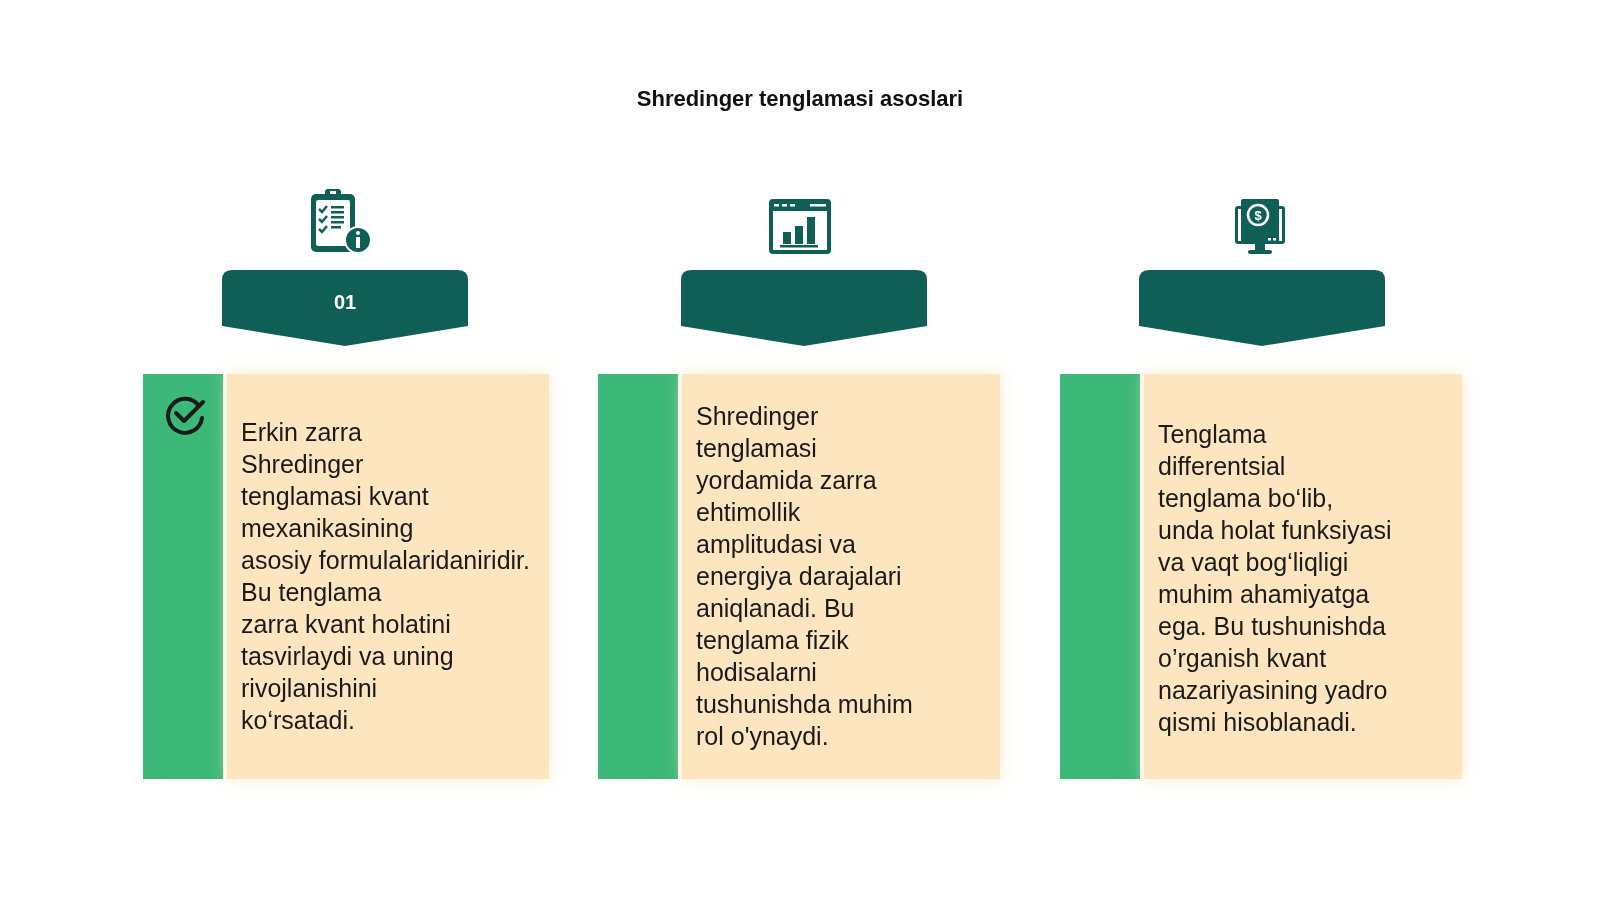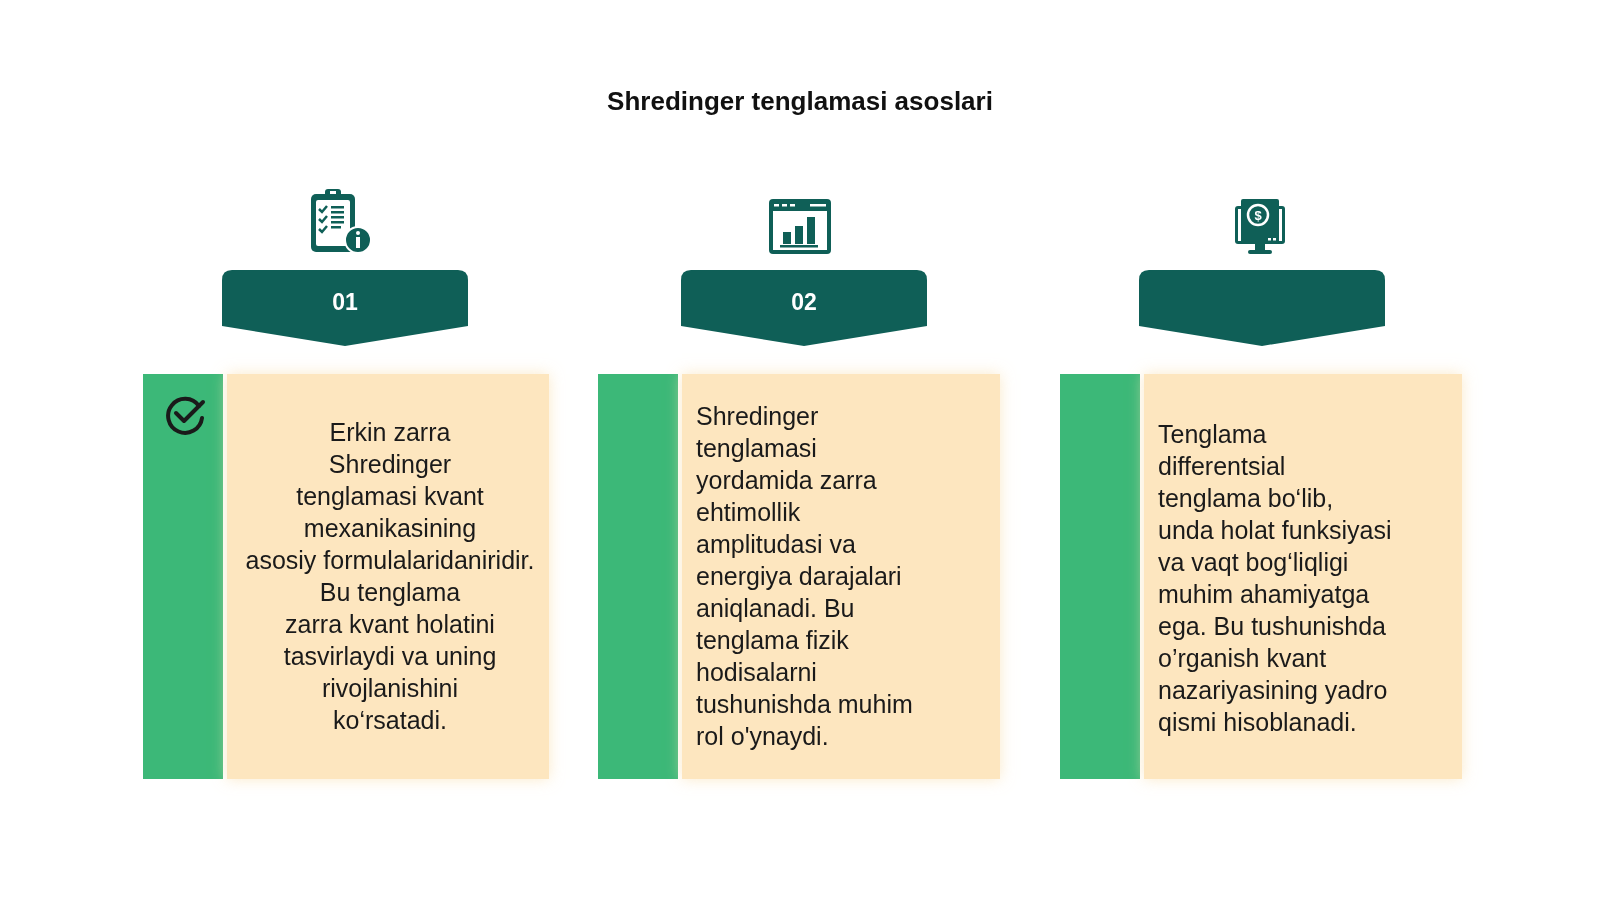--- a/index.html
+++ b/index.html
@@ -2,29 +2,29 @@
 <html><head>
 <meta charset="utf-8">
 <style>
   html, body { margin:0; padding:0; }
   body {
     width:1600px; height:900px; background:#ffffff; position:relative; overflow:hidden;
     font-family: "Liberation Sans", "DejaVu Sans", sans-serif; color:#1b1b1b;
   }
   .title {
     position:absolute; left:0; width:1600px; top:86px; text-align:center;
-    font-weight:700; font-size:26px; color:#111;
+    font-weight:700; font-size:22px; color:#111;
   }
   .col { position:absolute; top:0; }
   .icon { position:absolute; width:70px; height:70px; }
   .badge { position:absolute; width:246px; height:78px; }
   .badge svg { position:absolute; left:0; top:0; }
   .badge-num {
     position:absolute; left:0; top:0; width:246px; height:64px; line-height:64px;
-    text-align:center; color:#fff; font-weight:700; font-size:23px;
+    text-align:center; color:#fff; font-weight:700; font-size:20px;
   }
   .card { position:absolute; top:374px; height:405px; }
   .card-strip { position:absolute; left:0; top:0; width:80px; height:405px; background:#3cb878; }
   .card-body {
     position:absolute; left:84px; top:0; height:405px; background:#fde6bf;
     box-shadow: 0 0 14px rgba(250,225,180,0.7);
   }
   .card-text {
     position:absolute; left:14px; right:10px; font-size:25px; line-height:32px; color:#1a1a1a;
     white-space:pre-line;
@@ -55,21 +55,21 @@
       <circle cx="50" cy="45" r="2" fill="#fff"></circle>
       <rect x="48" y="49" width="4" height="11" fill="#fff"></rect>
     </svg>
   </div>
   <div class="badge" style="left:222px; top:270px;">
     <svg width="246" height="78" viewBox="0 0 246 78">
       <path d="M10 0 H236 Q246 0 246 10 V56 L123 76 L0 56 V10 Q0 0 10 0 Z" fill="#0f5f57"></path>
     </svg>
     <div class="badge-num">01</div>
   </div>
-  <div class="card" style="left:143px; width:406px;text-align:center;">
+  <div class="card" style="left:143px; width:406px;">
     <div class="card-strip">
       <div class="check">
         <svg width="44" height="44" viewBox="0 0 44 44">
           <path d="M36 14 A17 17 0 1 0 39 26" stroke="#1a1a1a" stroke-width="4" fill="none" stroke-linecap="round"></path>
           <path d="M13 21 L21 29 L40 10" stroke="#1a1a1a" stroke-width="4" fill="none" stroke-linecap="round" stroke-linejoin="round"></path>
         </svg>
       </div>
     </div>
     <div class="card-body" style="width:322px;">
       <div class="card-text" style="top:42px;">Erkin zarra
@@ -97,21 +97,20 @@
       <rect x="15" y="34" width="8" height="12" fill="#0f5f57"></rect>
       <rect x="27" y="28" width="8" height="18" fill="#0f5f57"></rect>
       <rect x="39" y="19" width="8" height="27" fill="#0f5f57"></rect>
       <rect x="12" y="47" width="38" height="2.5" fill="#0f5f57"></rect>
     </svg>
   </div>
   <div class="badge" style="left:681px; top:270px;">
     <svg width="246" height="78" viewBox="0 0 246 78">
       <path d="M10 0 H236 Q246 0 246 10 V56 L123 76 L0 56 V10 Q0 0 10 0 Z" fill="#0f5f57"></path>
     </svg>
-    <div class="badge-num">02</div>
   </div>
   <div class="card" style="left:598px; width:406px;">
     <div class="card-strip"></div>
     <div class="card-body" style="width:318px;">
       <div class="card-text" style="top:26px;">Shredinger
 tenglamasi
 yordamida zarra
 ehtimollik
 amplitudasi va
 energiya darajalari

